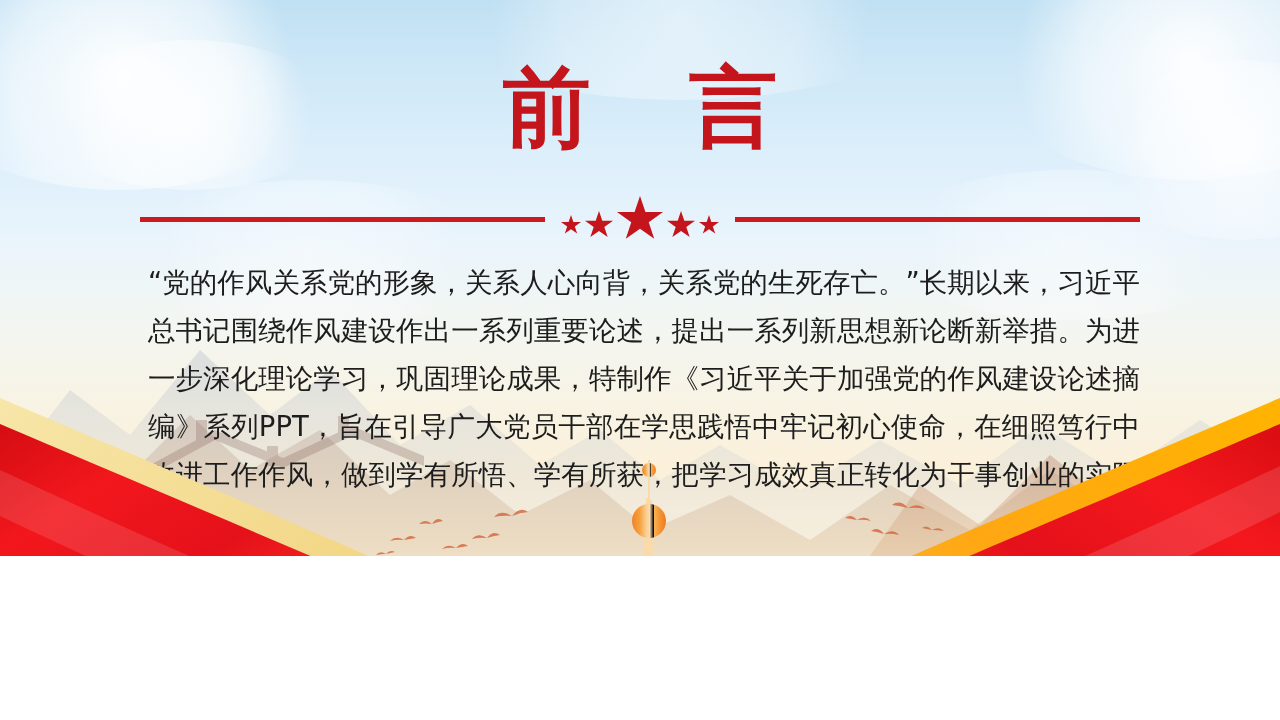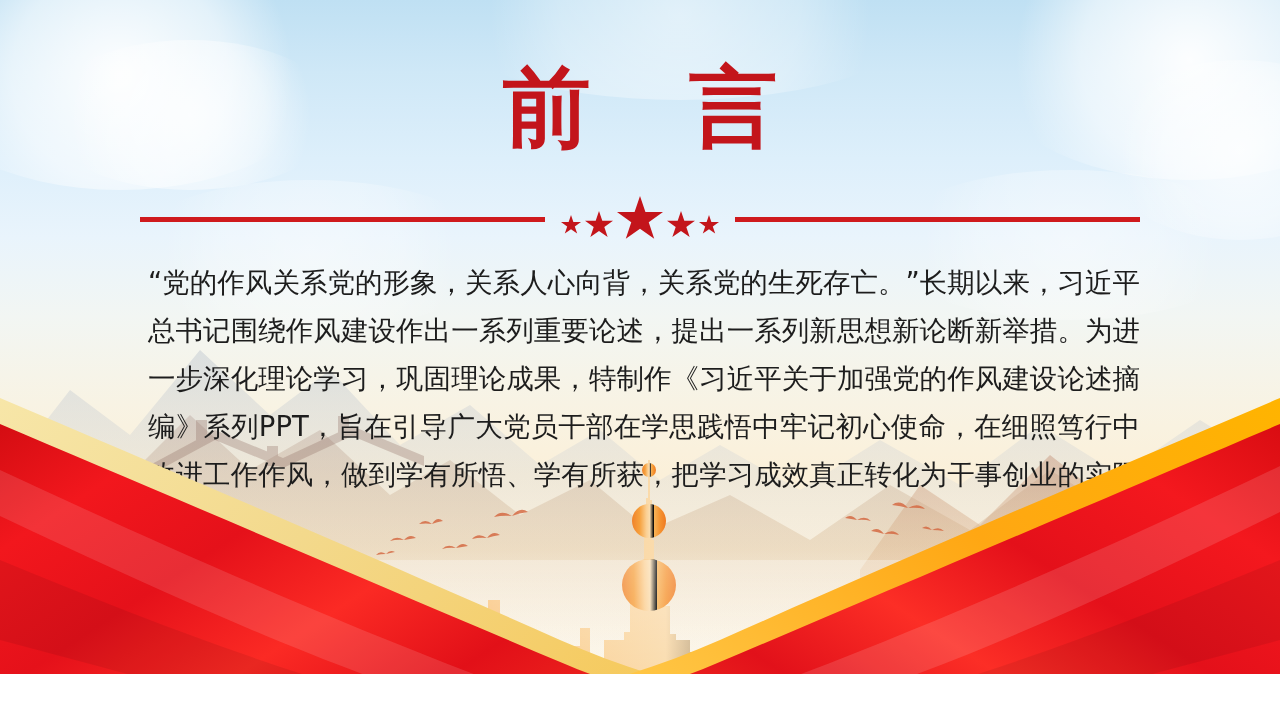--- a/index.html
+++ b/index.html
@@ -4,21 +4,21 @@
 <title>前言</title>
 <style>
   html, body {
     margin: 0;
     padding: 0;
     background: #ffffff;
   }
   #slide {
     position: relative;
     width: 1280px;
-    height: 674px;
+    height: 556px;
     overflow: hidden;
     font-family: "Liberation Sans", "DejaVu Sans", sans-serif;
     background: #c4b5fd;
   }
 
   
   .bg-sky {
     position: absolute;
     left: 0; top: 0;
     width: 1280px; height: 720px;

